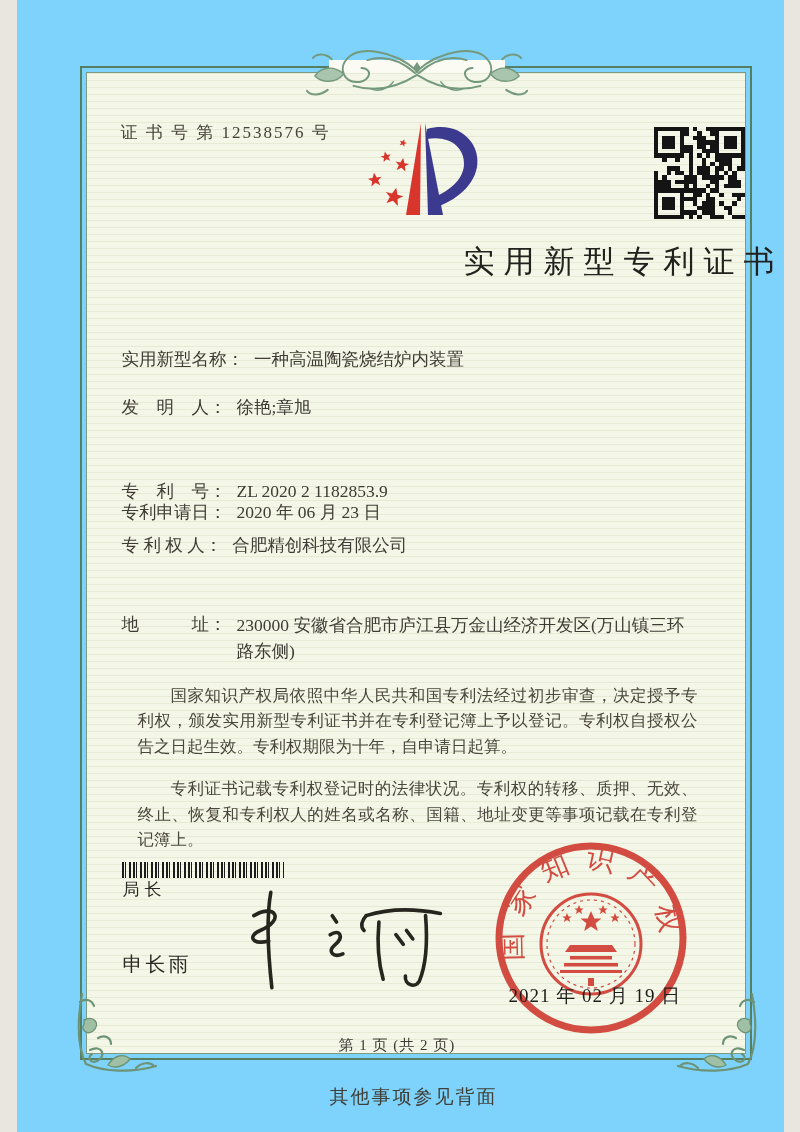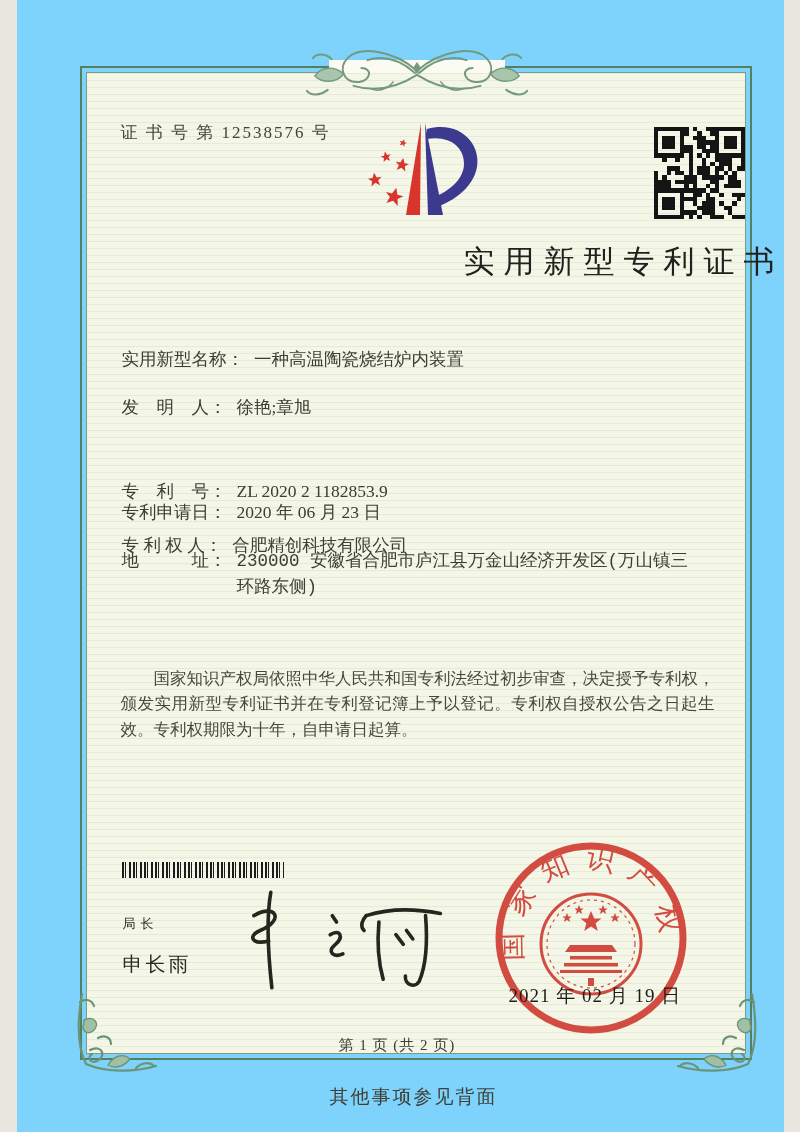--- a/index.html
+++ b/index.html
@@ -40,40 +40,40 @@
 
   .title {
     position:absolute; left:0; right:0; top:241px; text-align:right;
     font-size:31px; letter-spacing:9px; color:#21211d; font-weight:500;
   }
 
   
   .frow { position:absolute; left:105px; font-size:17.5px; color:#3e3c34; white-space:nowrap; }
   .frow .fvalue { margin-left:10px; }
   .r1 { top:347px; } .r2 { top:395px; } .r3 { top:444px;margin-top:35px; }
-  .r4 { top:480px;margin-top:20px; } .r5 { top:526px;margin-top:7px; } .r6 { top:548px;font-family:Liberation Mono, monospace; } .r7 { top:633px; }
+  .r4 { top:480px;margin-top:20px; } .r5 { top:526px;margin-top:7px; } .r6 { top:612px; } .r7 { top:633px; }
   .addr-val { display:inline-block; width:452px; white-space:normal; vertical-align:top; line-height:26px; }
   .pair2 { position:absolute; left:315px; top:0; }
 
   
   .paras {
     position:absolute; left:104px; top:666px; width:594px;
     font-size:16.5px; line-height:25.4px; color:#49473d; text-align:justify;
   }
-  .paras p { margin:0; text-indent:2em; }
+  .paras p { margin:17px; text-indent:2em; }
 
   
   .barcode {
     position:absolute; left:105px; top:862px; width:162px; height:16px;
     background:repeating-linear-gradient(90deg,
       #1c1c1c 0 2px, rgba(0,0,0,0) 2px 3px,
       #1c1c1c 3px 4px, rgba(0,0,0,0) 4px 7px,
       #1c1c1c 7px 9px, rgba(0,0,0,0) 9px 11px);
   }
-  .director-title { position:absolute; left:106px; top:915px; font-size:13px; letter-spacing:5px; color:#2c2a25; }
+  .director-title { position:absolute; left:106px; top:878px; font-size:17px; letter-spacing:5px; color:#2c2a25; }
   .director-name  { position:absolute; left:106px; top:951px; font-size:20px; letter-spacing:3px; color:#2c2a25; }
   .signature { position:absolute; left:222px; top:882px; width:212px; height:115px; }
 
   .seal { position:absolute; left:472px; top:836px; width:204px; height:204px; opacity:0.9; }
   .seal-date { position:absolute; left:492px; top:983px; font-size:19px; letter-spacing:1px; color:#1d1d1a; }
 
   
   .page-no  { position:absolute; left:322px; top:1036px; font-size:15px; color:#3d3b33; letter-spacing:1px;font-family:Liberation Serif, serif; }
   .back-note{ position:absolute; left:313px; top:1084px; font-size:19px; letter-spacing:2px; color:#403e35; }
 </style>
@@ -605,20 +605,21 @@
   </div>
   <div class="frow r5">
     <span class="flabel">专 利 权 人：</span><span class="fvalue">合肥精创科技有限公司</span>
   </div>
   <div class="frow r6">
     <span class="flabel">地　　　址：</span><span class="fvalue addr-val">230000 安徽省合肥市庐江县万金山经济开发区(万山镇三环路东侧)</span>
   </div>
 
   <div class="paras">
     <p>国家知识产权局依照中华人民共和国专利法经过初步审查，决定授予专利权，颁发实用新型专利证书并在专利登记簿上予以登记。专利权自授权公告之日起生效。专利权期限为十年，自申请日起算。</p>
+    <p>专利证书记载专利权登记时的法律状况。专利权的转移、质押、无效、终止、恢复和专利权人的姓名或名称、国籍、地址变更等事项记载在专利登记簿上。</p>
   </div>
 
   <div class="barcode"></div>
 
   <div class="director-title">局长</div>
   <div class="director-name">申长雨</div>
 
   <svg class="signature" viewBox="0 0 200 105">
     <g fill="none" stroke="#26261f" stroke-width="3.4" stroke-linecap="round">
       <path d="M30,8 C26,30 27,62 31,98"></path>

